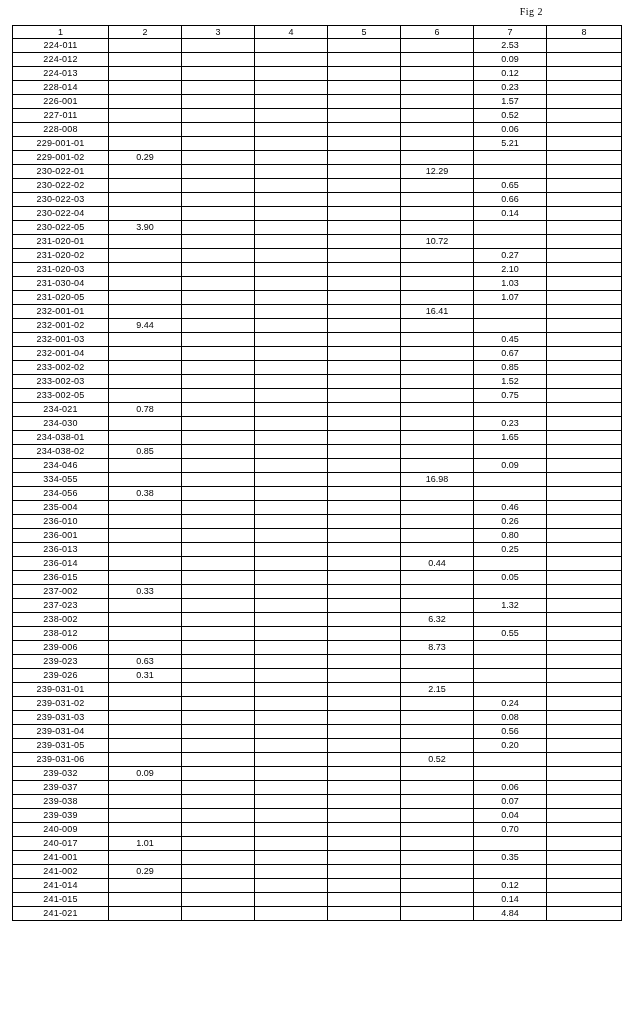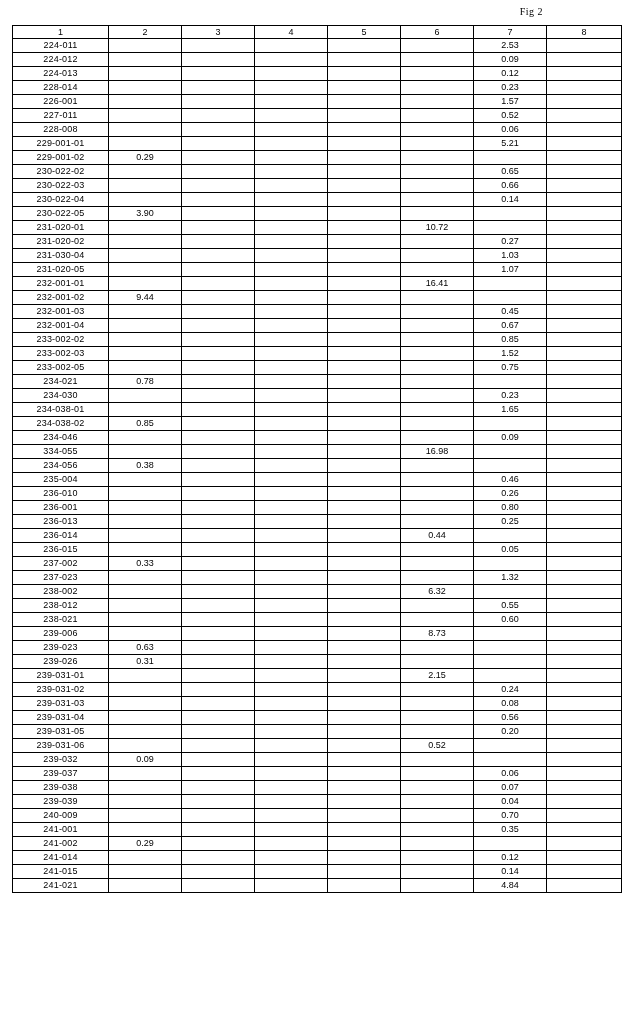--- a/index.html
+++ b/index.html
@@ -191,20 +191,30 @@
             <td class="code">229-001-02</td>
             <td class="val">0.29</td>
             <td class="val"></td>
             <td class="val"></td>
             <td class="val"></td>
             <td class="val"></td>
             <td class="val"></td>
             <td class="val"></td>
           </tr>
           <tr>
+            <td class="code">230-022-01</td>
+            <td class="val"></td>
+            <td class="val"></td>
+            <td class="val"></td>
+            <td class="val"></td>
+            <td class="val">12.29</td>
+            <td class="val"></td>
+            <td class="val"></td>
+          </tr>
+          <tr>
             <td class="code">230-022-02</td>
             <td class="val"></td>
             <td class="val"></td>
             <td class="val"></td>
             <td class="val"></td>
             <td class="val"></td>
             <td class="val">0.65</td>
             <td class="val"></td>
           </tr>
           <tr>
@@ -251,20 +261,30 @@
             <td class="code">231-020-02</td>
             <td class="val"></td>
             <td class="val"></td>
             <td class="val"></td>
             <td class="val"></td>
             <td class="val"></td>
             <td class="val">0.27</td>
             <td class="val"></td>
           </tr>
           <tr>
+            <td class="code">231-020-03</td>
+            <td class="val"></td>
+            <td class="val"></td>
+            <td class="val"></td>
+            <td class="val"></td>
+            <td class="val"></td>
+            <td class="val">2.10</td>
+            <td class="val"></td>
+          </tr>
+          <tr>
             <td class="code">231-030-04</td>
             <td class="val"></td>
             <td class="val"></td>
             <td class="val"></td>
             <td class="val"></td>
             <td class="val"></td>
             <td class="val">1.03</td>
             <td class="val"></td>
           </tr>
           <tr>
@@ -511,30 +531,20 @@
             <td class="code">238-012</td>
             <td class="val"></td>
             <td class="val"></td>
             <td class="val"></td>
             <td class="val"></td>
             <td class="val"></td>
             <td class="val">0.55</td>
             <td class="val"></td>
           </tr>
           <tr>
-            <td class="code">238-021</td>
-            <td class="val"></td>
-            <td class="val"></td>
-            <td class="val"></td>
-            <td class="val"></td>
-            <td class="val"></td>
-            <td class="val">0.60</td>
-            <td class="val"></td>
-          </tr>
-          <tr>
             <td class="code">239-006</td>
             <td class="val"></td>
             <td class="val"></td>
             <td class="val"></td>
             <td class="val"></td>
             <td class="val">8.73</td>
             <td class="val"></td>
             <td class="val"></td>
           </tr>
           <tr>
@@ -658,20 +668,30 @@
             <td class="val"></td>
           </tr>
           <tr>
             <td class="code">240-009</td>
             <td class="val"></td>
             <td class="val"></td>
             <td class="val"></td>
             <td class="val"></td>
             <td class="val"></td>
             <td class="val">0.70</td>
+            <td class="val"></td>
+          </tr>
+          <tr>
+            <td class="code">240-017</td>
+            <td class="val">1.01</td>
+            <td class="val"></td>
+            <td class="val"></td>
+            <td class="val"></td>
+            <td class="val"></td>
+            <td class="val"></td>
             <td class="val"></td>
           </tr>
           <tr>
             <td class="code">241-001</td>
             <td class="val"></td>
             <td class="val"></td>
             <td class="val"></td>
             <td class="val"></td>
             <td class="val"></td>
             <td class="val">0.35</td>

